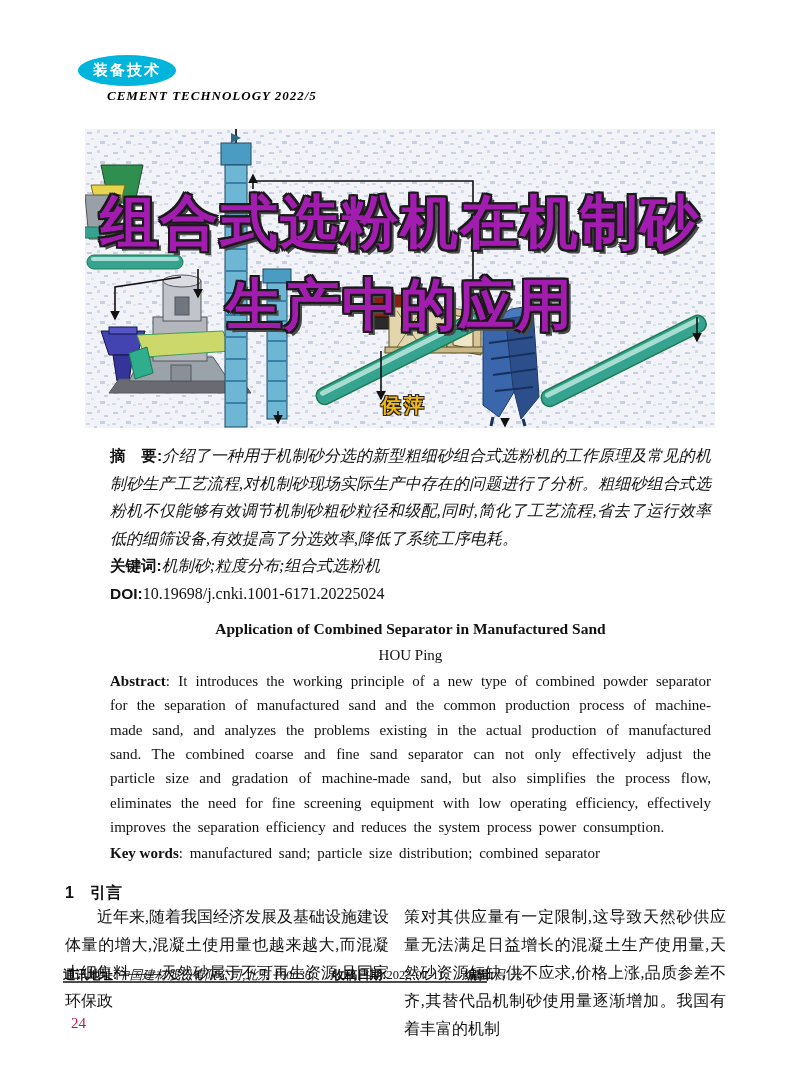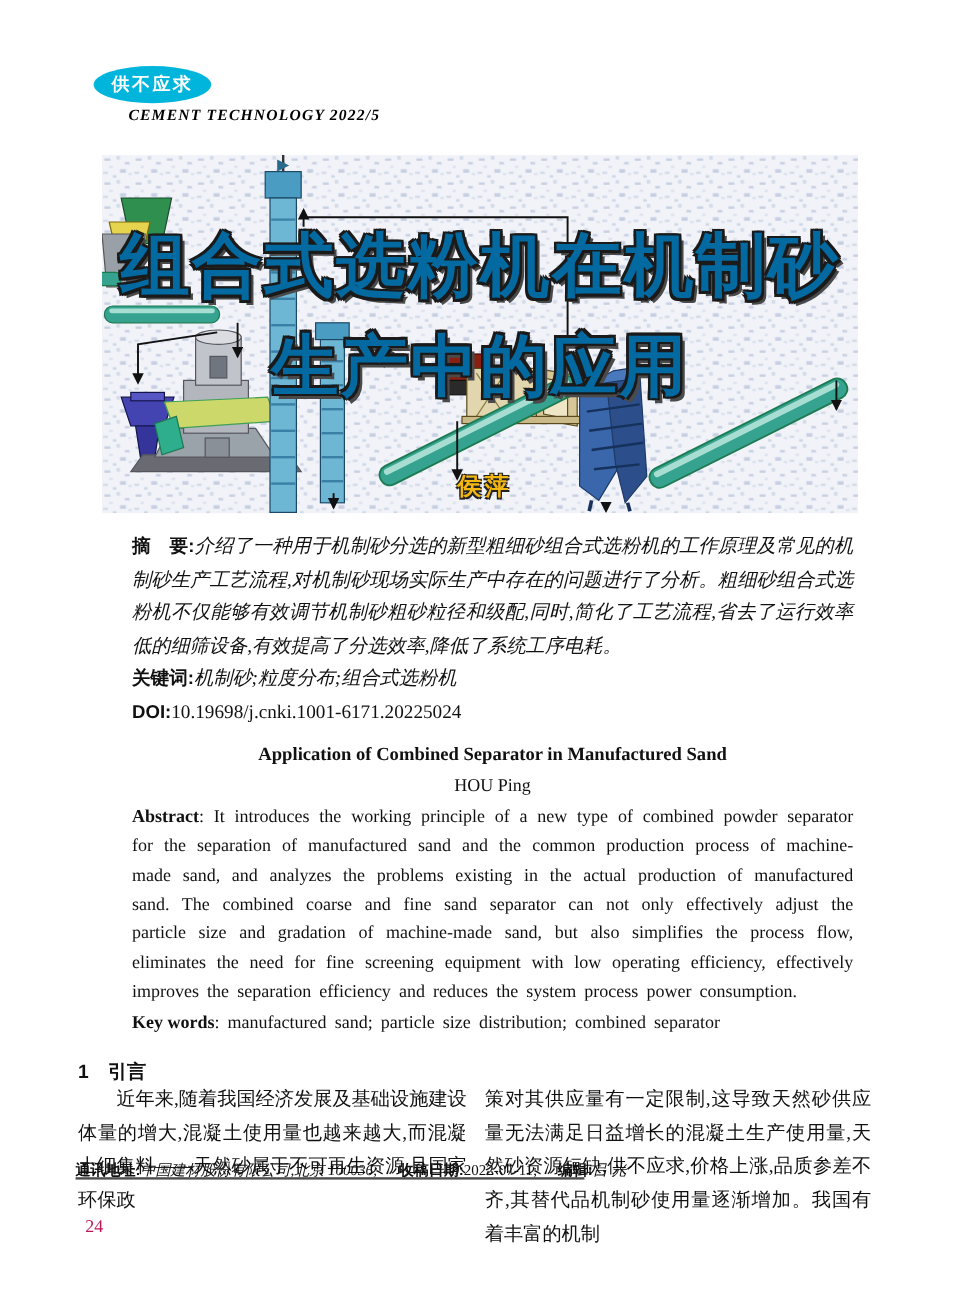--- a/index.html
+++ b/index.html
@@ -23,21 +23,21 @@
     font-size:13px;letter-spacing:1px;color:#000000;
     font-family:"Liberation Serif",serif;
   }
 
   
   .hero{left:85px;top:129px;width:630px;height:299px;overflow:hidden;}
   .hero svg{position:absolute;left:0;top:0;}
   .hero-title{
     position:absolute;left:0;width:100%;text-align:center;
     font-family:"Liberation Sans","DejaVu Sans",sans-serif;font-weight:bold;
-    color:#0369a1;line-height:1;letter-spacing:2px;white-space:nowrap;
+    color:#a21caf;line-height:1;letter-spacing:2px;white-space:nowrap;
     text-shadow:
       -2px -2px 0 #1a1a1a, 2px -2px 0 #1a1a1a, -2px 2px 0 #1a1a1a,
        2px 2px 0 #1a1a1a, 4px 4px 0 #4a4a4a, 0 -2px 0 #1a1a1a,
        0 2px 0 #1a1a1a, -2px 0 0 #1a1a1a, 2px 0 0 #1a1a1a;
   }
   .hero-title.l1{top:64px;font-size:58px;}
   .hero-title.l2{top:148px;font-size:56px;}
   .hero-author{
     position:absolute;left:296px;top:263px;font-size:20px;font-weight:bold;
     color:#f4b70f;letter-spacing:3px;
@@ -86,21 +86,21 @@
   .footer .sep{display:inline-block;width:14px;}
   .page-num{
     left:71px;top:1015px;font-size:15px;color:#be185d;
     font-family:"Liberation Serif",serif;
   }
 </style>
 </head>
 <body>
 
 <div class="abs badge">
-  <span>供不应求</span>
+  <span>装备技术</span>
 </div>
 <div class="abs journal">CEMENT TECHNOLOGY 2022/5</div>
 
 <div class="abs hero">
   <svg width="630" height="299" viewBox="0 0 630 299">
     <defs>
       <pattern id="speck" width="26" height="20" patternUnits="userSpaceOnUse">
         <rect width="26" height="20" fill="#f1f3f8"></rect>
         <rect x="2" y="3" width="5" height="2" fill="#c7d0e3"></rect>
         <rect x="12" y="1" width="3" height="3" fill="#d3dbe9"></rect>

